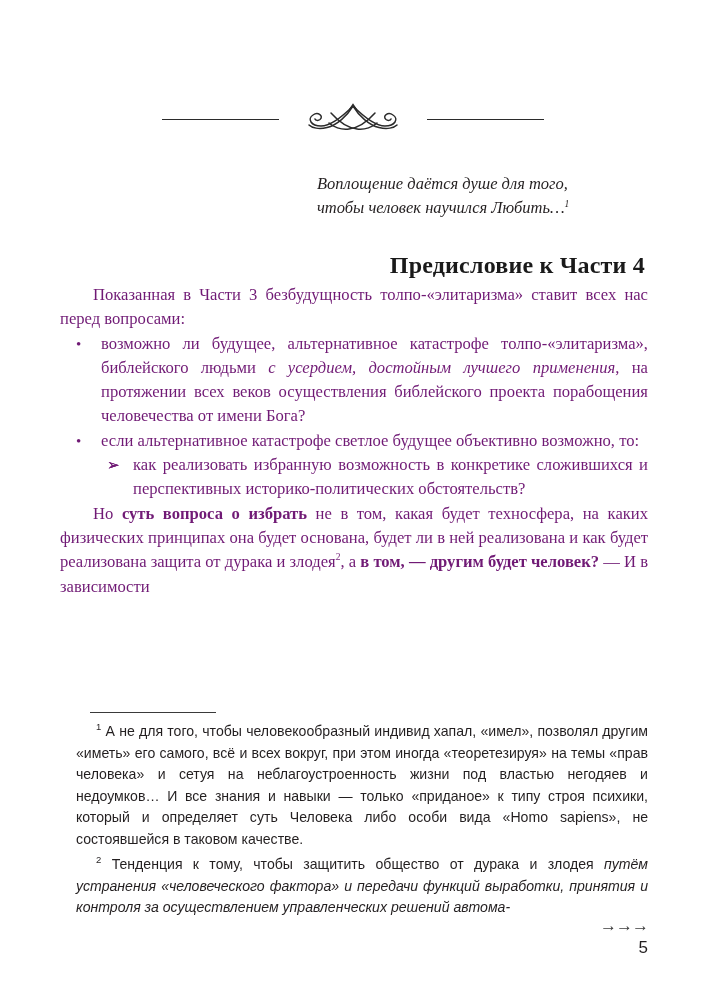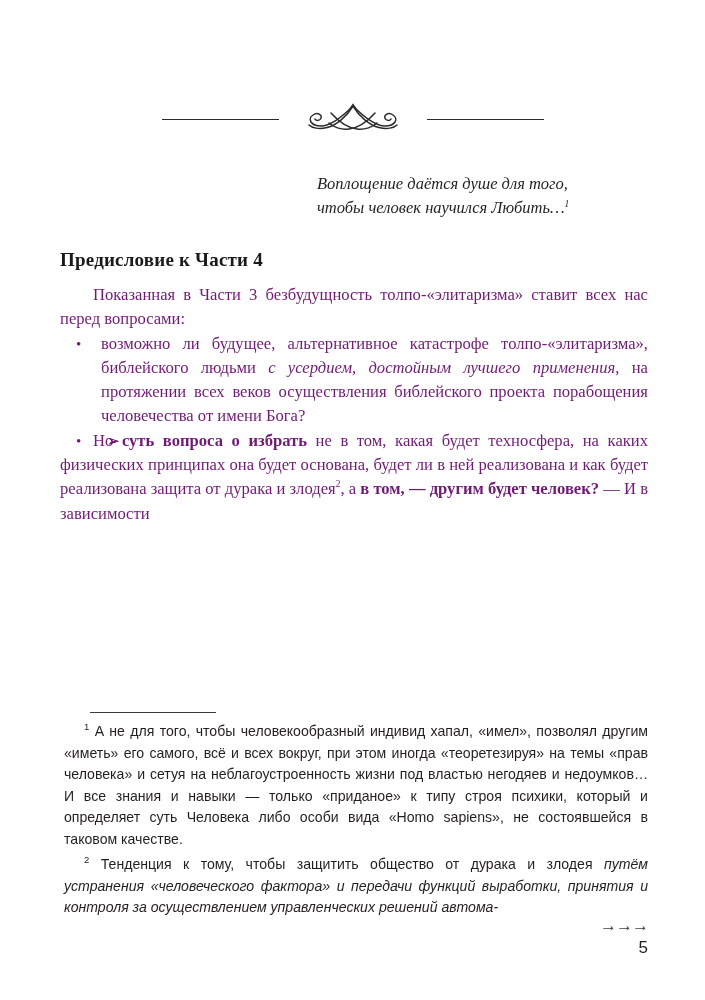--- a/index.html
+++ b/index.html
@@ -68,23 +68,23 @@
     vertical-align: super;
     line-height: 0;
   }
 
   
   .heading {
     position: absolute;
     top: 236px;
     left: 60px;
     width: 585px;
-    text-align: left;
+    text-align: right;
     font-weight: bold;
-    font-size: 19px;
+    font-size: 24px;
     letter-spacing: 0.2px;
     color: #1a1a1a;
   }
 
   
   .body {
     position: absolute;
     top: 283px;
     left: 60px;
     width: 588px;
@@ -162,21 +162,21 @@
     top: 721px;
     left: 60px;
     width: 588px;
     font-family: "Liberation Sans", "DejaVu Sans", sans-serif;
     font-size: 14.1px;
     line-height: 21.5px;
     text-align: justify;
     color: #231f20;
   }
   .footnotes p {
-    margin: 0 0 4px 4px;
+    margin: 0 0 4px 16px;
     text-indent: 20px;
   }
   .footnotes .fnum {
     font-size: 9.5px;
     vertical-align: super;
     line-height: 0;
   }
 
   
   .cont-arrows {
@@ -234,32 +234,34 @@
 
     <p>Показанная в Части 3 безбудущность толпо-«элитаризма» ставит всех нас перед вопросами:</p>
 
     <ul class="bullets">
       <li>
         <span class="marker">•</span>
         <span>возможно ли будущее, альтернативное катастрофе толпо-«элитаризма», библейского людьми </span><i>с усердием, достойным лучшего применения</i><span>, на протяжении всех веков осуществления библейского проекта порабощения человечества от имени Бога?</span>
       </li>
       <li>
         <span class="marker">•</span>
+        <span>если альтернативное катастрофе светлое будущее объективно возможно, то:</span>
       </li>
     </ul>
 
     <ul class="arrows">
       <li>
         <span class="marker">➢</span>
       </li>
       <li>
         <span class="marker">➢</span>
       </li>
       <li>
         <span class="marker">➢</span>
+        <span>как реализовать избранную возможность в конкретике сложившихся и перспективных историко-политических обстоятельств?</span>
       </li>
     </ul>
 
     <p><span>Но </span><b>суть вопроса о избрать</b><span> не в том, какая будет техносфера, на каких физических принципах она будет основана, будет ли в ней реализована и как будет реализована защита от дурака и злодея</span><span class="fnref">2</span><span>, а </span><b>в том, — другим будет человек?</b><span> — И в зависимости</span></p>
 
   </div>
 
   <div class="footnote-rule"></div>
 
   <div class="footnotes">

